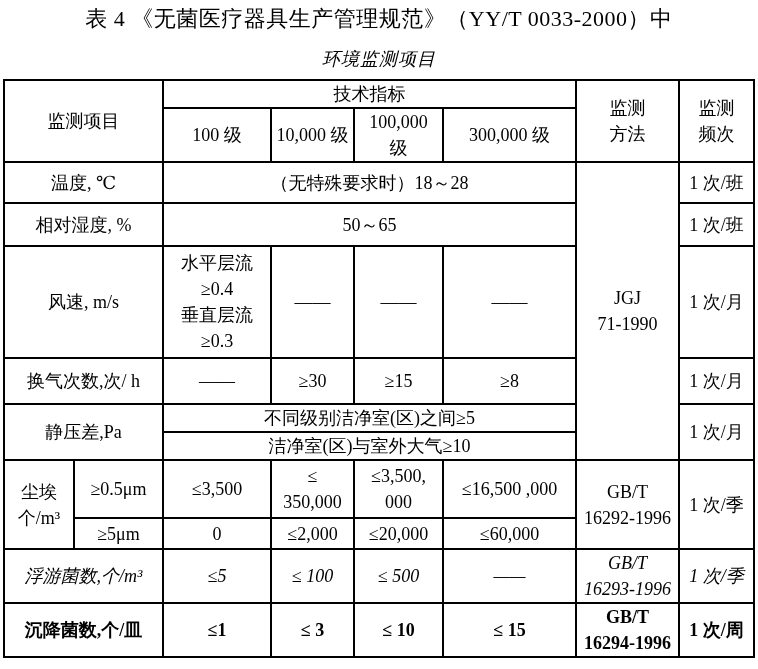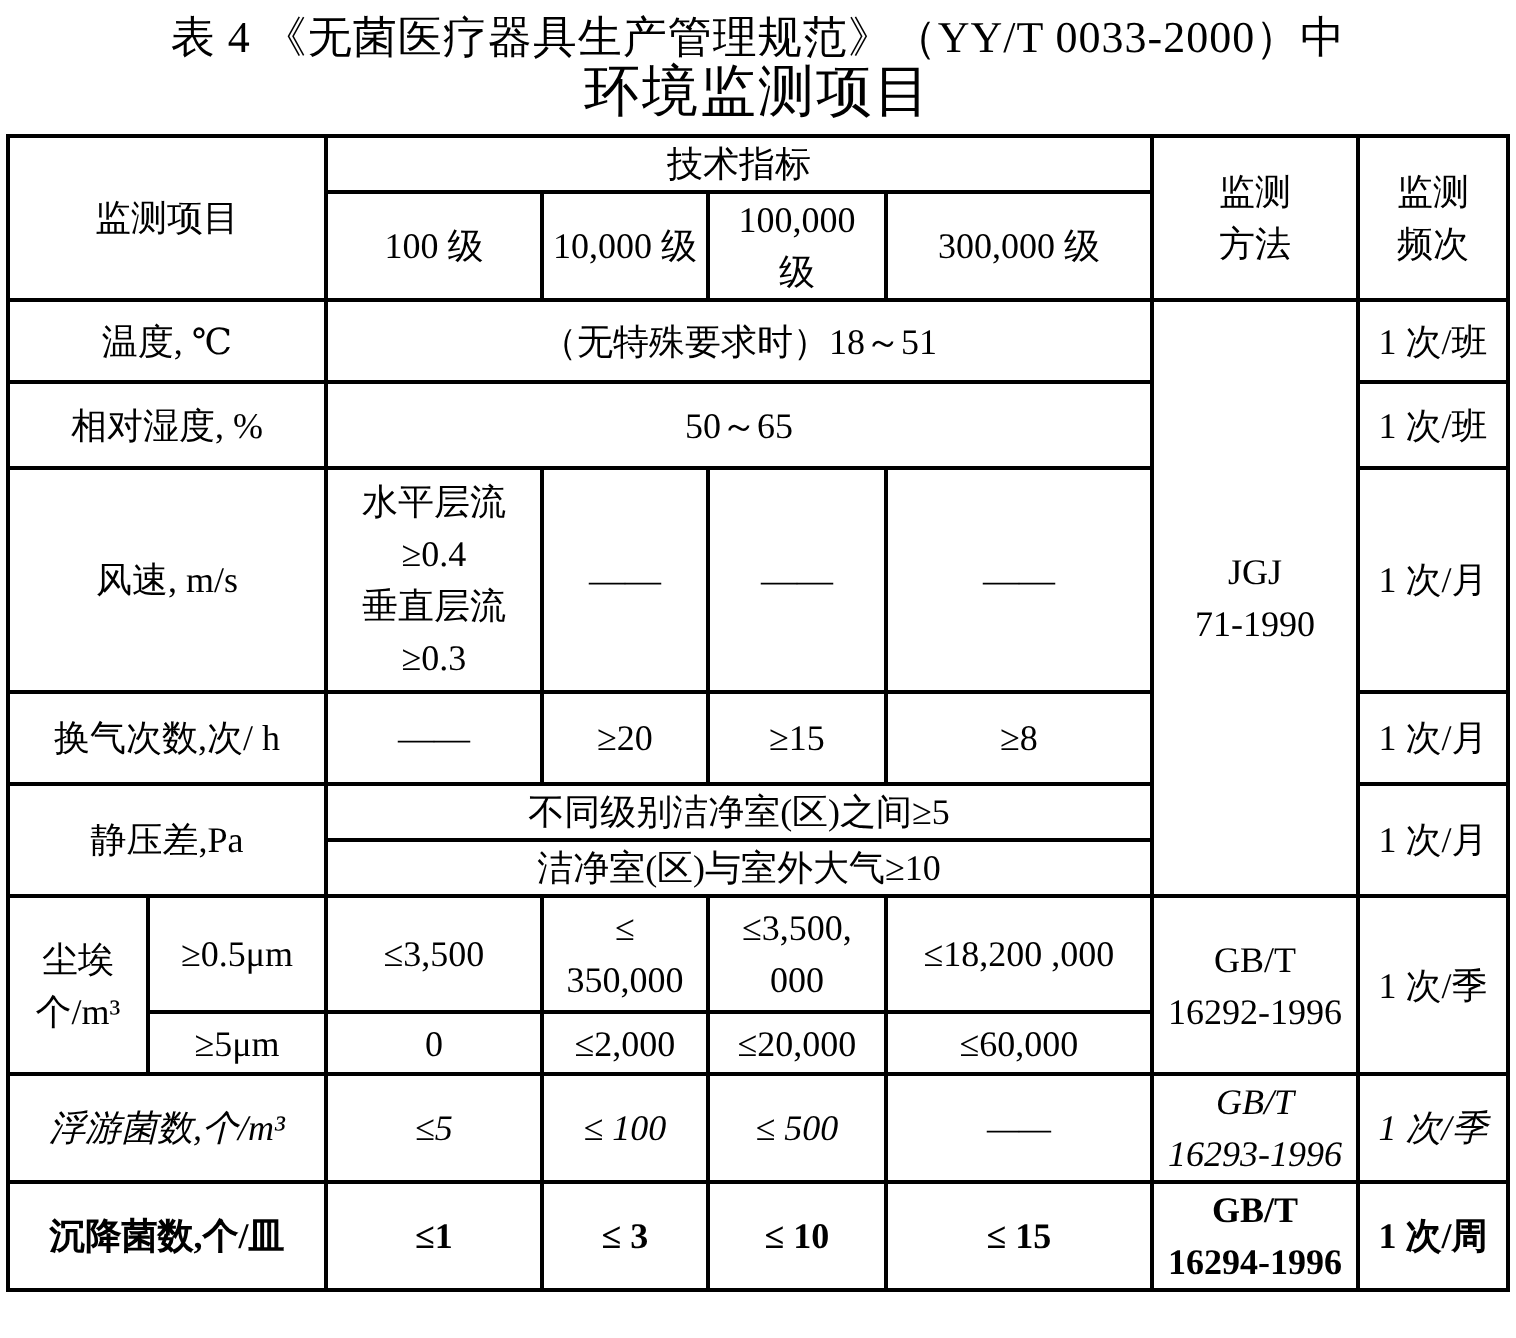--- a/index.html
+++ b/index.html
@@ -25,24 +25,25 @@
     text-align: center;
   }
   .title-line1 {
     padding-top: 6px;
     font-size: 22px;
     line-height: 26px;
     letter-spacing: 0.5px;
     white-space: nowrap;
   }
   .title-line2 {
-    margin-top: 2px;
-    font-size: 28px;
+    margin-top: 14px;
+    font-size: 18px;
     line-height: 26px;
     letter-spacing: 1px;
+    font-style: italic;
   }
   table.monitoring {
     border-collapse: collapse;
     table-layout: fixed;
     margin-left: 3px;
     margin-top: 7px;
     width: 750px;
   }
   table.monitoring td {
     border: 2px solid #000000;
@@ -103,21 +104,21 @@
     <tr class="r-head-lvls">
       <td>100 级</td>
       <td>10,000 级</td>
       <td>100,000
 级</td>
       <td>300,000 级</td>
     </tr>
 
     <tr class="r-temp">
       <td colspan="2">温度, ℃</td>
-      <td colspan="4">（无特殊要求时）18～51</td>
+      <td colspan="4">（无特殊要求时）18～28</td>
       <td rowspan="6">JGJ
 71-1990</td>
       <td>1 次/班</td>
     </tr>
 
     <tr class="r-humid">
       <td colspan="2">相对湿度, %</td>
       <td colspan="4">50～65</td>
       <td>1 次/班</td>
     </tr>
@@ -130,21 +131,21 @@
 ≥0.3</td>
       <td>——</td>
       <td>——</td>
       <td>——</td>
       <td>1 次/月</td>
     </tr>
 
     <tr class="r-airchg">
       <td colspan="2">换气次数,次/ h</td>
       <td>——</td>
-      <td>≥20</td>
+      <td>≥30</td>
       <td>≥15</td>
       <td>≥8</td>
       <td>1 次/月</td>
     </tr>
 
     <tr class="r-press-a">
       <td rowspan="2" colspan="2">静压差,Pa</td>
       <td colspan="4">不同级别洁净室(区)之间≥5</td>
       <td rowspan="2">1 次/月</td>
     </tr>
@@ -154,21 +155,21 @@
 
     <tr class="r-dust-a">
       <td rowspan="2">尘埃
 个/m³</td>
       <td>≥0.5μm</td>
       <td>≤3,500</td>
       <td>≤
 350,000</td>
       <td>≤3,500,
 000</td>
-      <td>≤18,200 ,000</td>
+      <td>≤16,500 ,000</td>
       <td rowspan="2">GB/T
 16292-1996</td>
       <td rowspan="2">1 次/季</td>
     </tr>
 
     <tr class="r-dust-b">
       <td>≥5μm</td>
       <td>0</td>
       <td>≤2,000</td>
       <td>≤20,000</td>

